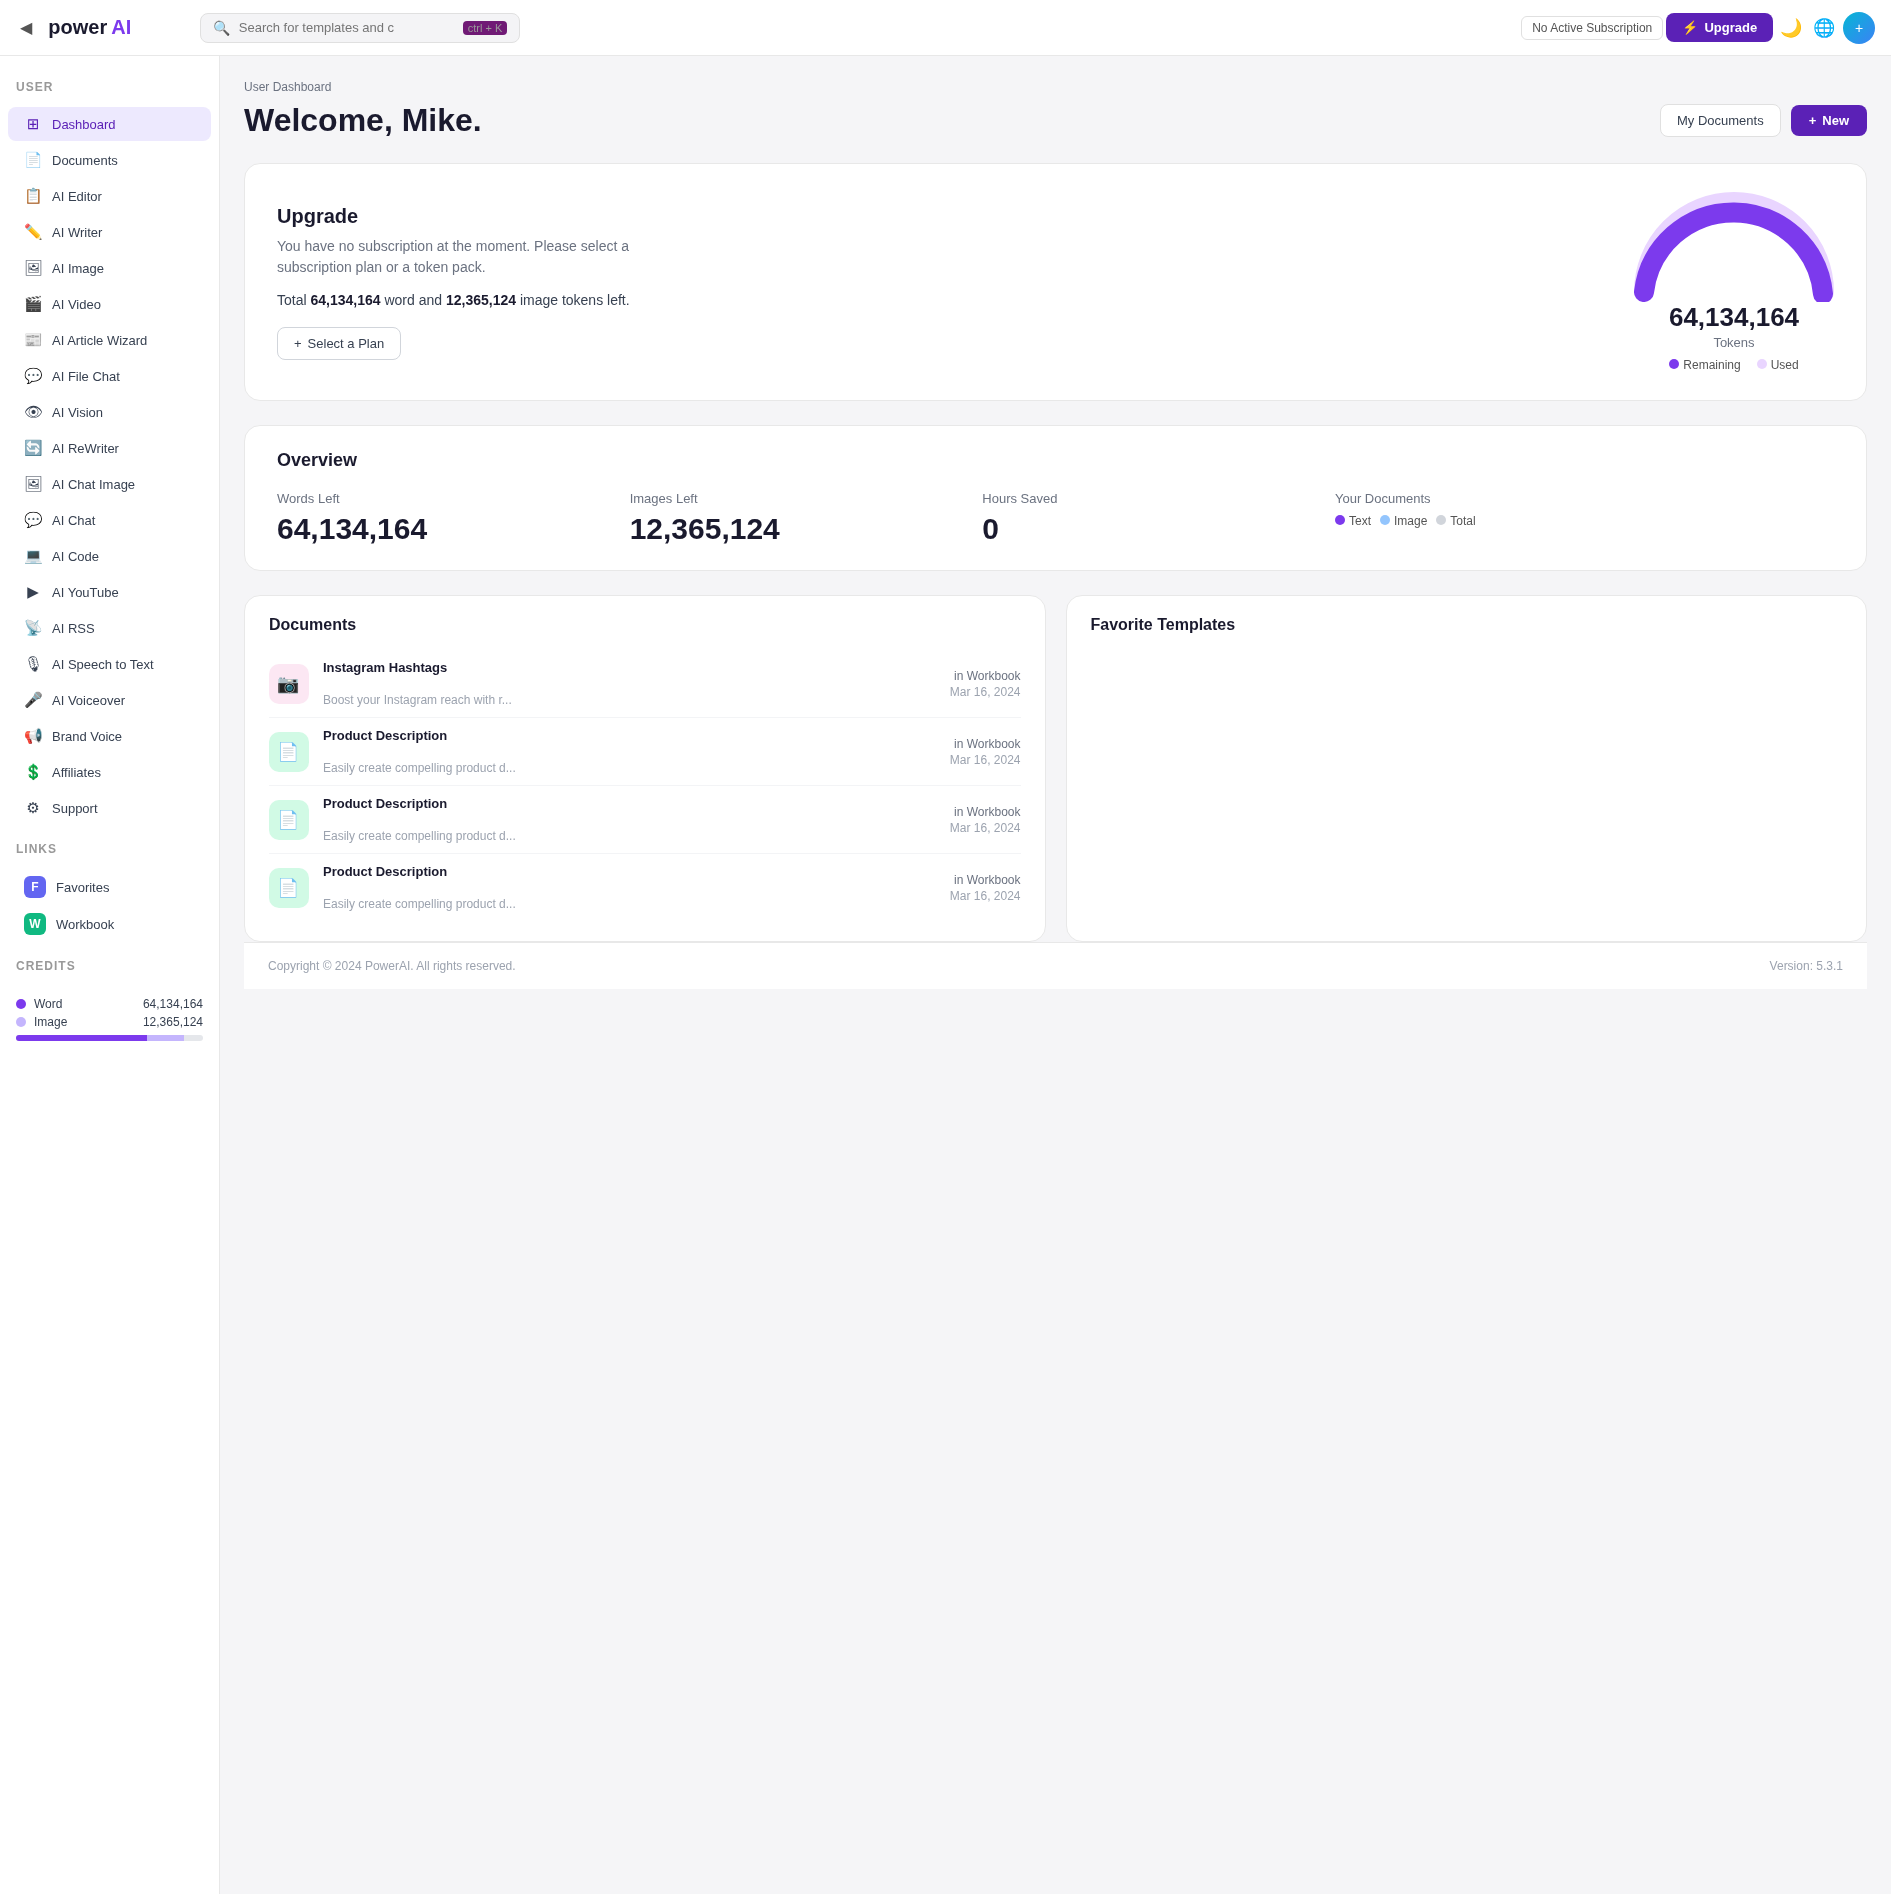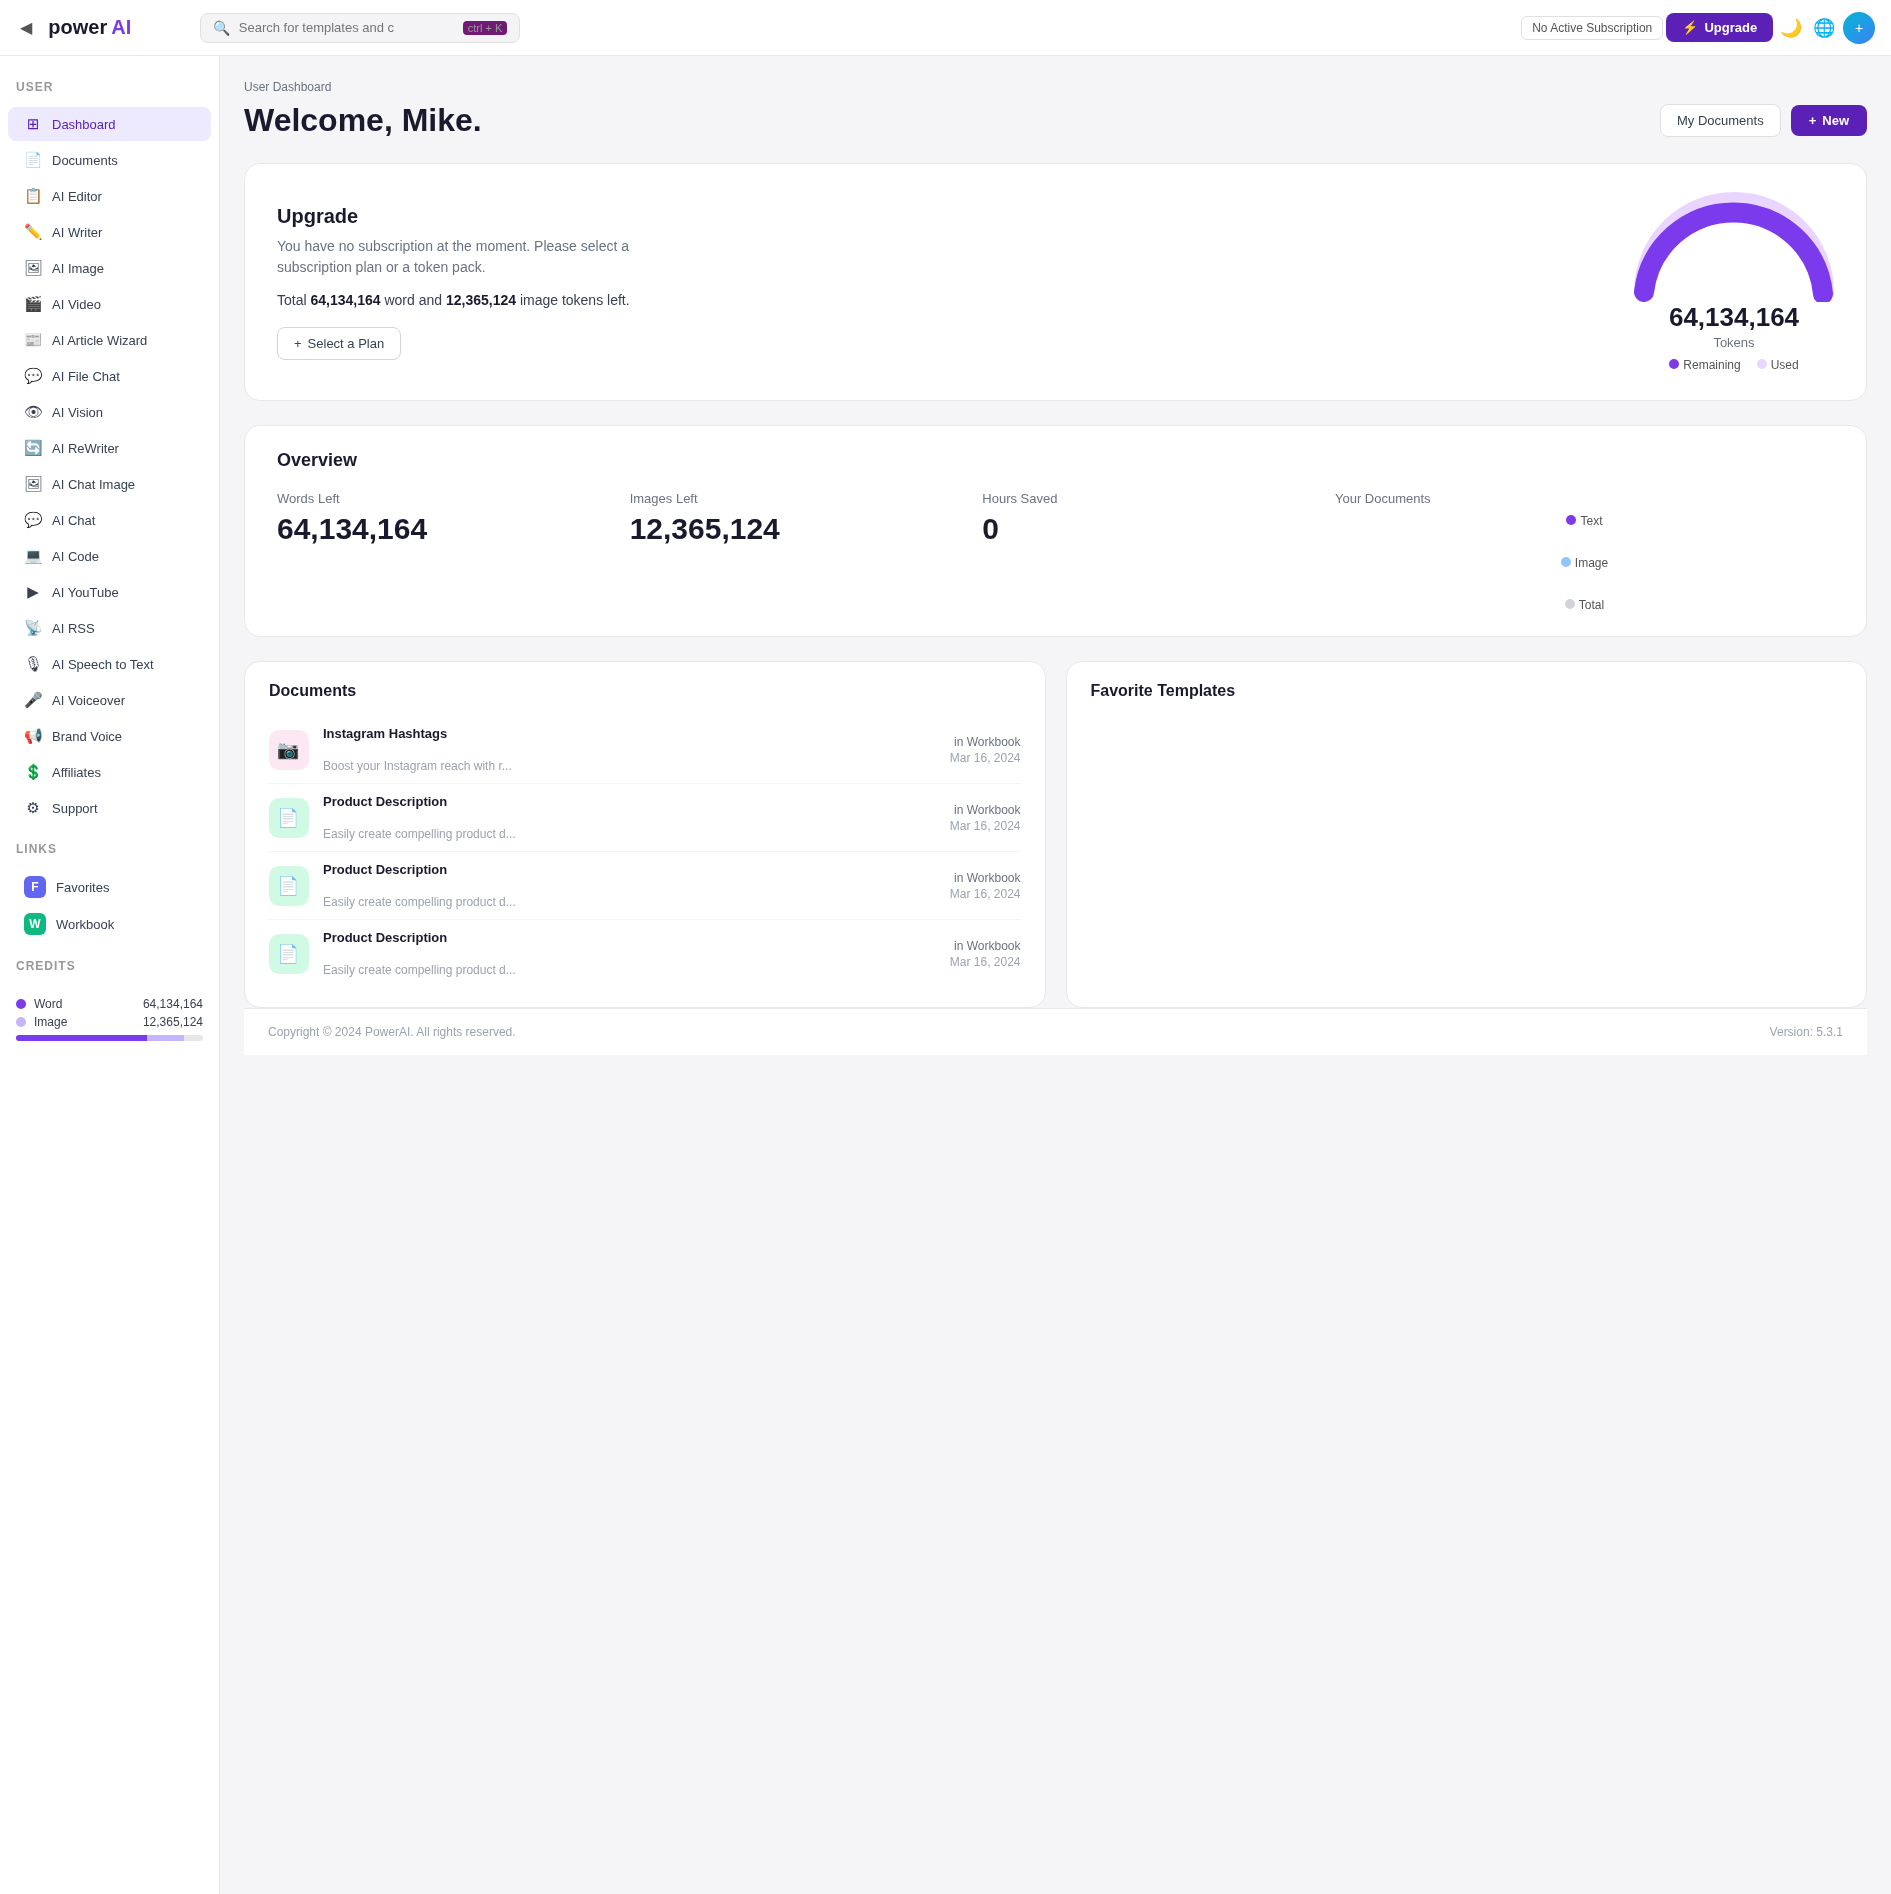--- a/index.html
+++ b/index.html
@@ -66,21 +66,21 @@
     .donut-legend { display: flex; gap: 16px; justify-content: center; margin-top: 8px; font-size: 12px; color: #555; align-items: center; }
     .legend-dot { width: 10px; height: 10px; border-radius: 50%; display: inline-block; margin-right: 4px; }
 
     
     .overview-card { background: #fff; border-radius: 16px; padding: 24px 32px; margin-bottom: 24px; border: 1px solid #e8e8e8; }
     .overview-title { font-size: 18px; font-weight: 700; margin-bottom: 20px; }
     .overview-grid { display: grid; grid-template-columns: 1fr 1fr 1fr 1.5fr; gap: 20px; align-items: start; }
     .overview-stat label { font-size: 13px; color: #6b7280; font-weight: 500; margin-bottom: 6px; display: block; }
     .overview-stat .stat-val { font-size: 30px; font-weight: 800; color: #1a1a2e; }
     .your-docs-section label { font-size: 13px; color: #6b7280; font-weight: 500; margin-bottom: 8px; display: block; }
-    .docs-legend { display: flex; gap: 28px; align-items: center; font-size: 12px; color: #555; flex-direction: column; }
+    .docs-legend { display: flex; gap: 9px; align-items: center; font-size: 12px; color: #555; }
 
     
     .bottom-grid { display: grid; grid-template-columns: 1fr 1fr; gap: 20px; }
     .doc-card { background: #fff; border-radius: 16px; padding: 20px 24px; border: 1px solid #e8e8e8; }
     .doc-card-title { font-size: 16px; font-weight: 700; margin-bottom: 16px; }
     .doc-item { display: flex; align-items: center; gap: 14px; padding: 10px 0; border-bottom: 1px solid #f3f4f6; }
     .doc-item:last-child { border-bottom: none; }
     .doc-icon { width: 40px; height: 40px; border-radius: 10px; display: flex; align-items: center; justify-content: center; font-size: 18px; flex-shrink: 0; }
     .doc-icon.pink { background: #fce7f3; }
     .doc-icon.teal { background: #d1fae5; }

